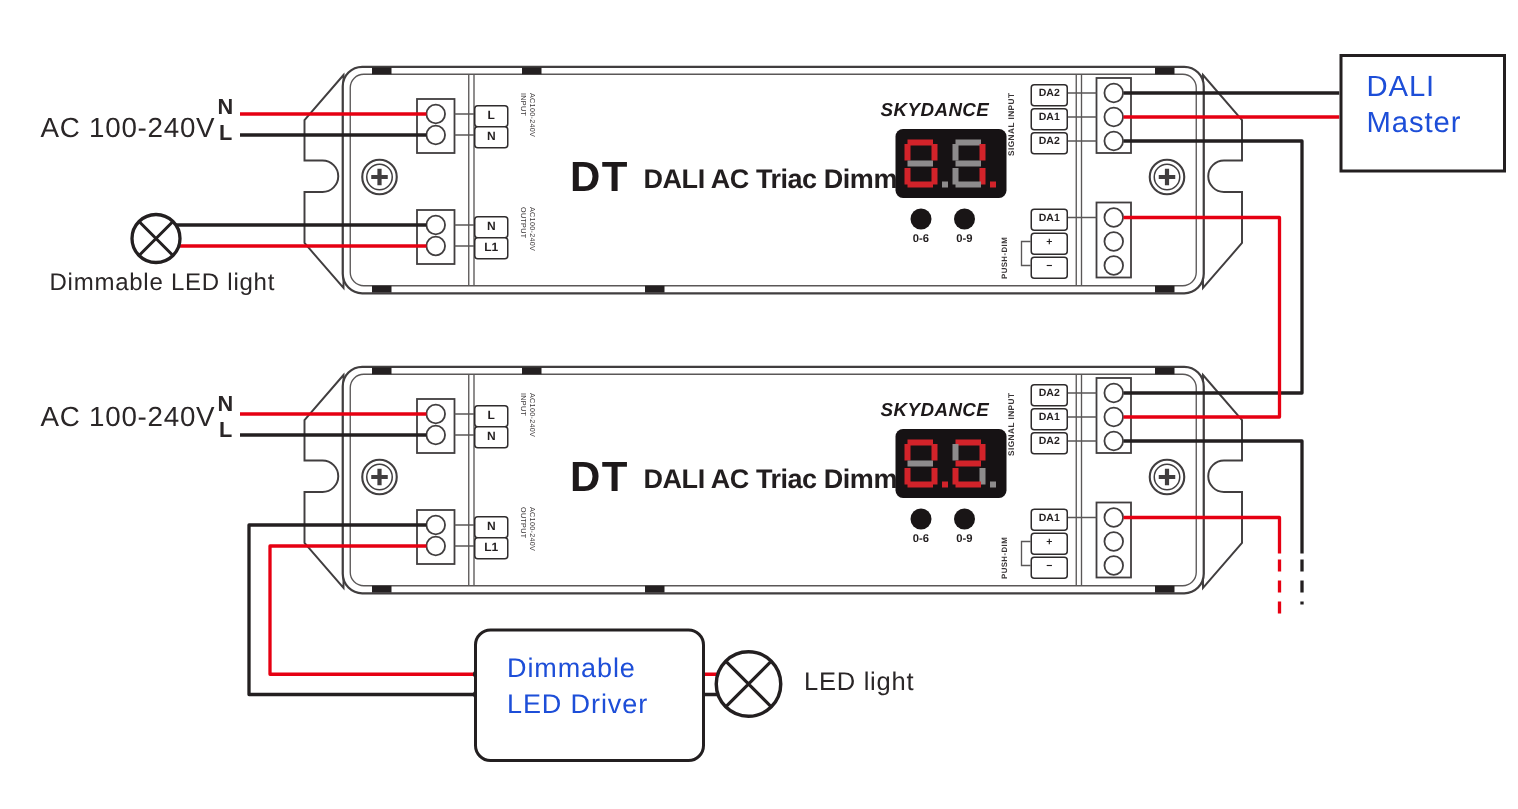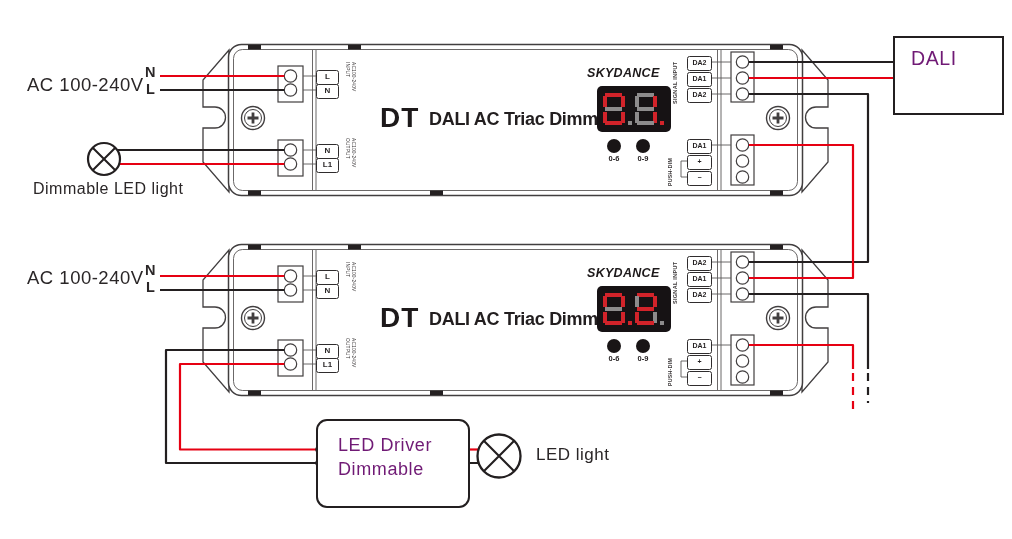--- a/index.html
+++ b/index.html
@@ -27,21 +27,21 @@
   .seg-e{left:.5px;bottom:3.5px;width:4px;height:11px;}
   .seg-c{right:.5px;bottom:3.5px;width:4px;height:11px;}
   .dp{position:absolute;width:4px;height:4px;background:var(--seg-off);}
   .dp.on{background:var(--seg-on);}
   .pushbtn{position:absolute;width:14px;height:14px;border-radius:50%;background:#191516;}
   .btn-cap{position:absolute;width:24px;text-align:center;font-size:7.5px;font-weight:700;}
   .brand{position:absolute;font-style:italic;font-weight:700;font-size:12.5px;letter-spacing:.3px;color:#1d191a;}
   .model{position:absolute;font-weight:700;font-size:28px;letter-spacing:1px;color:#1d191a;}
   .product{position:absolute;font-weight:700;font-size:18px;letter-spacing:-.3px;color:#221e1f;}
   .outbox{position:absolute;border:2px solid #231f20;background:#fff;font-size:19.5px;
-          letter-spacing:.6px;line-height:24px;color:#701a75;}
+          letter-spacing:.6px;line-height:24px;color:#1d4ed8;}
   .wire-live{stroke:var(--wire-live);}
   .wire-neutral{stroke:var(--wire-neutral);}
 </style>
 </head>
 <body>
 
 <div class="canvas">
 
   <svg width="1012" height="539" viewBox="0 0 1012 539">
     <defs>
@@ -257,21 +257,22 @@
   <div class="lbl" style="left:145px;top:64px;font-size:14.5px;font-weight:700;">N</div>
   <div class="lbl" style="left:146px;top:81px;font-size:14.5px;font-weight:700;">L</div>
   <div class="lbl" style="left:33px;top:180px;font-size:16px;">Dimmable LED light</div>
 
   <div class="lbl" style="left:27px;top:267px;font-size:18.5px;">AC 100-240V</div>
   <div class="lbl" style="left:145px;top:262px;font-size:14.5px;font-weight:700;">N</div>
   <div class="lbl" style="left:146px;top:279px;font-size:14.5px;font-weight:700;">L</div>
 
   <div class="outbox" style="left:893px;top:36px;width:91px;height:67px;padding:8px 0 0 16px;">
     <div>DALI</div>
+    <div>Master</div>
   </div>
 
   <div class="outbox" style="left:316px;top:419px;width:130px;height:72px;border-radius:11px;padding:13px 0 0 20px;font-size:18px;line-height:23.5px;">
+    <div>Dimmable</div>
     <div>LED Driver</div>
-    <div>Dimmable</div>
   </div>
 
   <div class="lbl" style="left:536px;top:445px;font-size:17px;">LED light</div>
 </div>
 
 </body></html>

